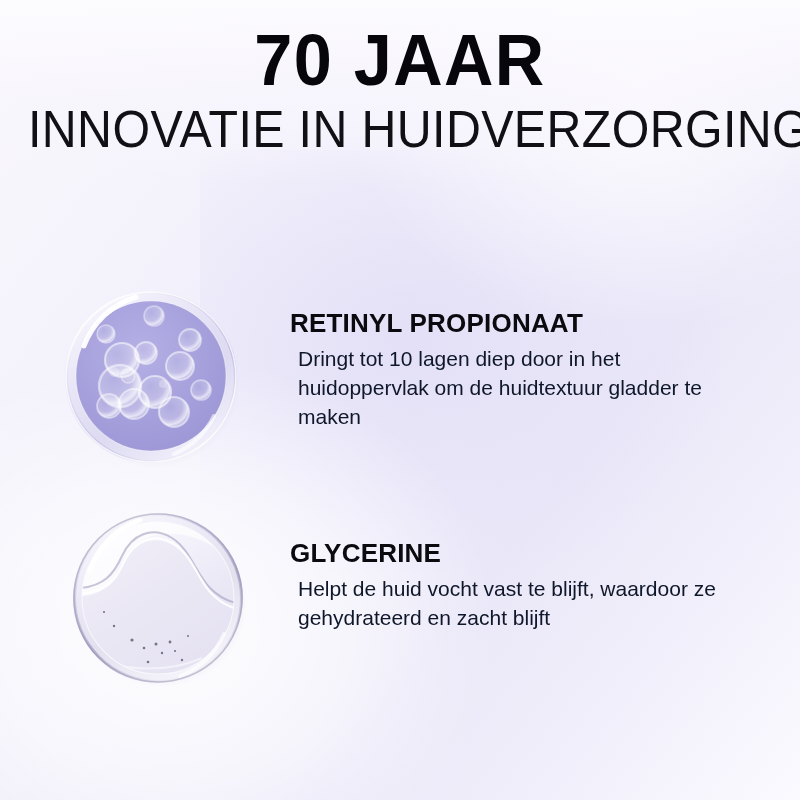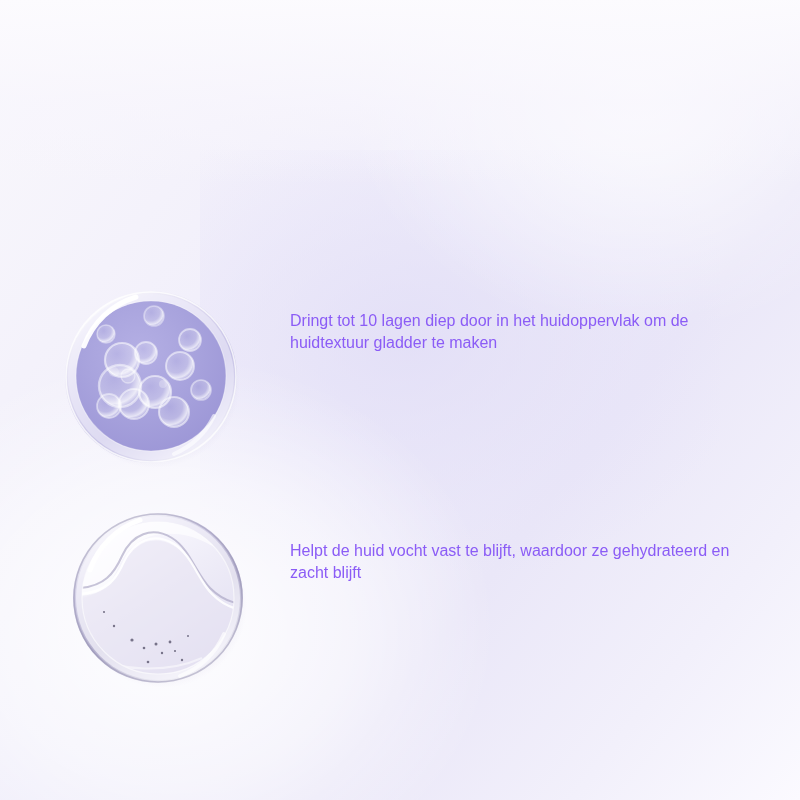--- a/index.html
+++ b/index.html
@@ -131,43 +131,47 @@
   .ingredient-title {
     margin: 0 0 9px 0;
     color: #0a0a0f;
     font-weight: 700;
     font-size: 26px;
     line-height: 1.0;
     letter-spacing: 0.2px;
     white-space: nowrap;
   }
   .ingredient-desc {
-    margin: 0;
-    color: #8b5cf6;
+    margin: 8px;
+    color: #0f172a;
     font-weight: 400;
-    font-size: 16px;
+    font-size: 21px;
     line-height: 1.38;
     max-width: 420px;
   }
   #row-glycerine .ingredient-desc { max-width: 470px; }
 
   
   .dish-svg { display: block; width: 180px; height: 180px; overflow: visible; }
 </style>
 </head>
 <body>
 
 <div id="poster">
 
   <div class="bg-base"></div>
   <div class="bg-tint-c"></div>
   <div class="bg-glow-a"></div>
   <div class="bg-glow-b"></div>
   <div class="bg-sheen"></div>
 
+  <div class="headline-wrap">
+    <span class="headline">70 JAAR</span>
+    <span class="subheadline">INNOVATIE IN HUIDVERZORGING</span>
+  </div>
 
   <div class="row" id="row-retinyl">
 
     <div class="dish-slot">
       <svg class="dish-svg" viewBox="0 0 180 180" xmlns="http://www.w3.org/2000/svg">
         <defs>
           <radialGradient id="pFill" cx="42%" cy="34%" r="72%">
             <stop offset="0%" stop-color="#b4afe4"></stop>
             <stop offset="52%" stop-color="#a8a3dd"></stop>
             <stop offset="100%" stop-color="#9c96d6"></stop>
@@ -214,20 +218,21 @@
         </g>
 
         <path d="M22 58 A 80 80 0 0 1 74 9" fill="none" stroke="#ffffff" stroke-opacity="0.95" stroke-width="5" stroke-linecap="round"></path>
         <path d="M152 128 A 80 80 0 0 1 112 166" fill="none" stroke="#ffffff" stroke-opacity="0.6" stroke-width="4" stroke-linecap="round"></path>
         <circle cx="89" cy="89" r="85" fill="none" stroke="#ffffff" stroke-opacity="0.75" stroke-width="1.6"></circle>
         <circle cx="89" cy="88" r="75" fill="none" stroke="#ffffff" stroke-opacity="0.35" stroke-width="1.2"></circle>
       </svg>
     </div>
 
     <div class="copy">
+      <h2 class="ingredient-title">RETINYL PROPIONAAT</h2>
       <p class="ingredient-desc">Dringt tot 10 lagen diep door in het huidoppervlak om de huidtextuur gladder te maken</p>
     </div>
   </div>
 
   <div class="row" id="row-glycerine">
 
     <div class="dish-slot">
       <svg class="dish-svg" viewBox="0 0 180 180" xmlns="http://www.w3.org/2000/svg">
         <defs>
           <linearGradient id="gFill" x1="20%" y1="8%" x2="78%" y2="96%">
@@ -281,17 +286,18 @@
         </g>
 
         <path d="M20 62 A 80 80 0 0 1 70 12" fill="none" stroke="#ffffff" stroke-opacity="0.95" stroke-width="5" stroke-linecap="round"></path>
         <path d="M154 126 A 80 80 0 0 1 110 168" fill="none" stroke="#ffffff" stroke-opacity="0.65" stroke-width="4" stroke-linecap="round"></path>
         <circle cx="88" cy="90" r="84" fill="none" stroke="#8a84a8" stroke-opacity="0.45" stroke-width="1.6"></circle>
         <circle cx="88" cy="90" r="76" fill="none" stroke="#ffffff" stroke-opacity="0.6" stroke-width="1.2"></circle>
       </svg>
     </div>
 
     <div class="copy">
+      <h2 class="ingredient-title">GLYCERINE</h2>
       <p class="ingredient-desc">Helpt de huid vocht vast te blijft, waardoor ze gehydrateerd en zacht blijft</p>
     </div>
   </div>
 
 </div>
 
 </body></html>

